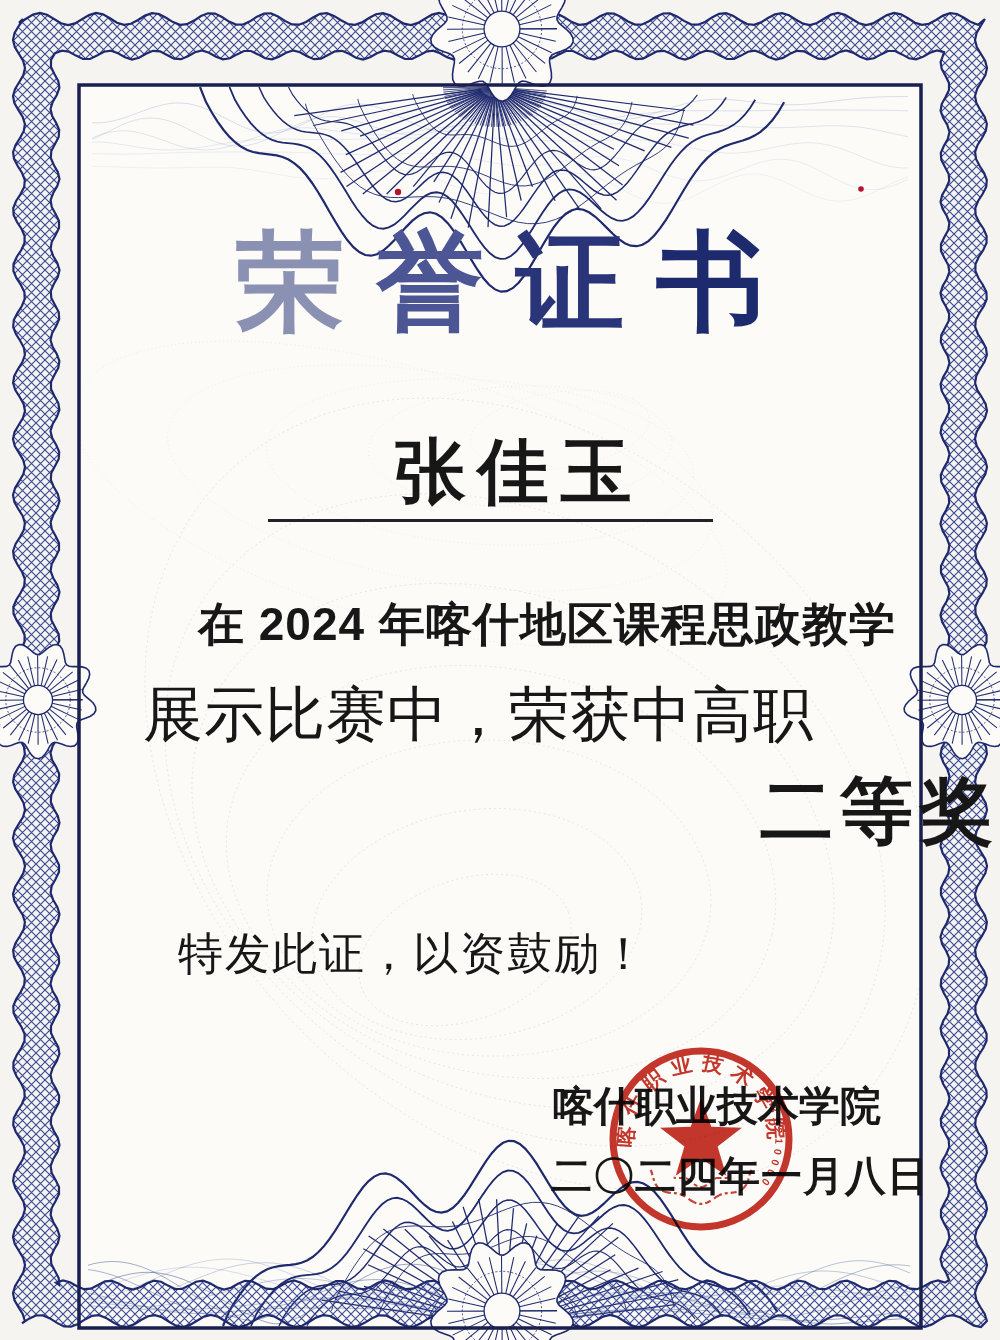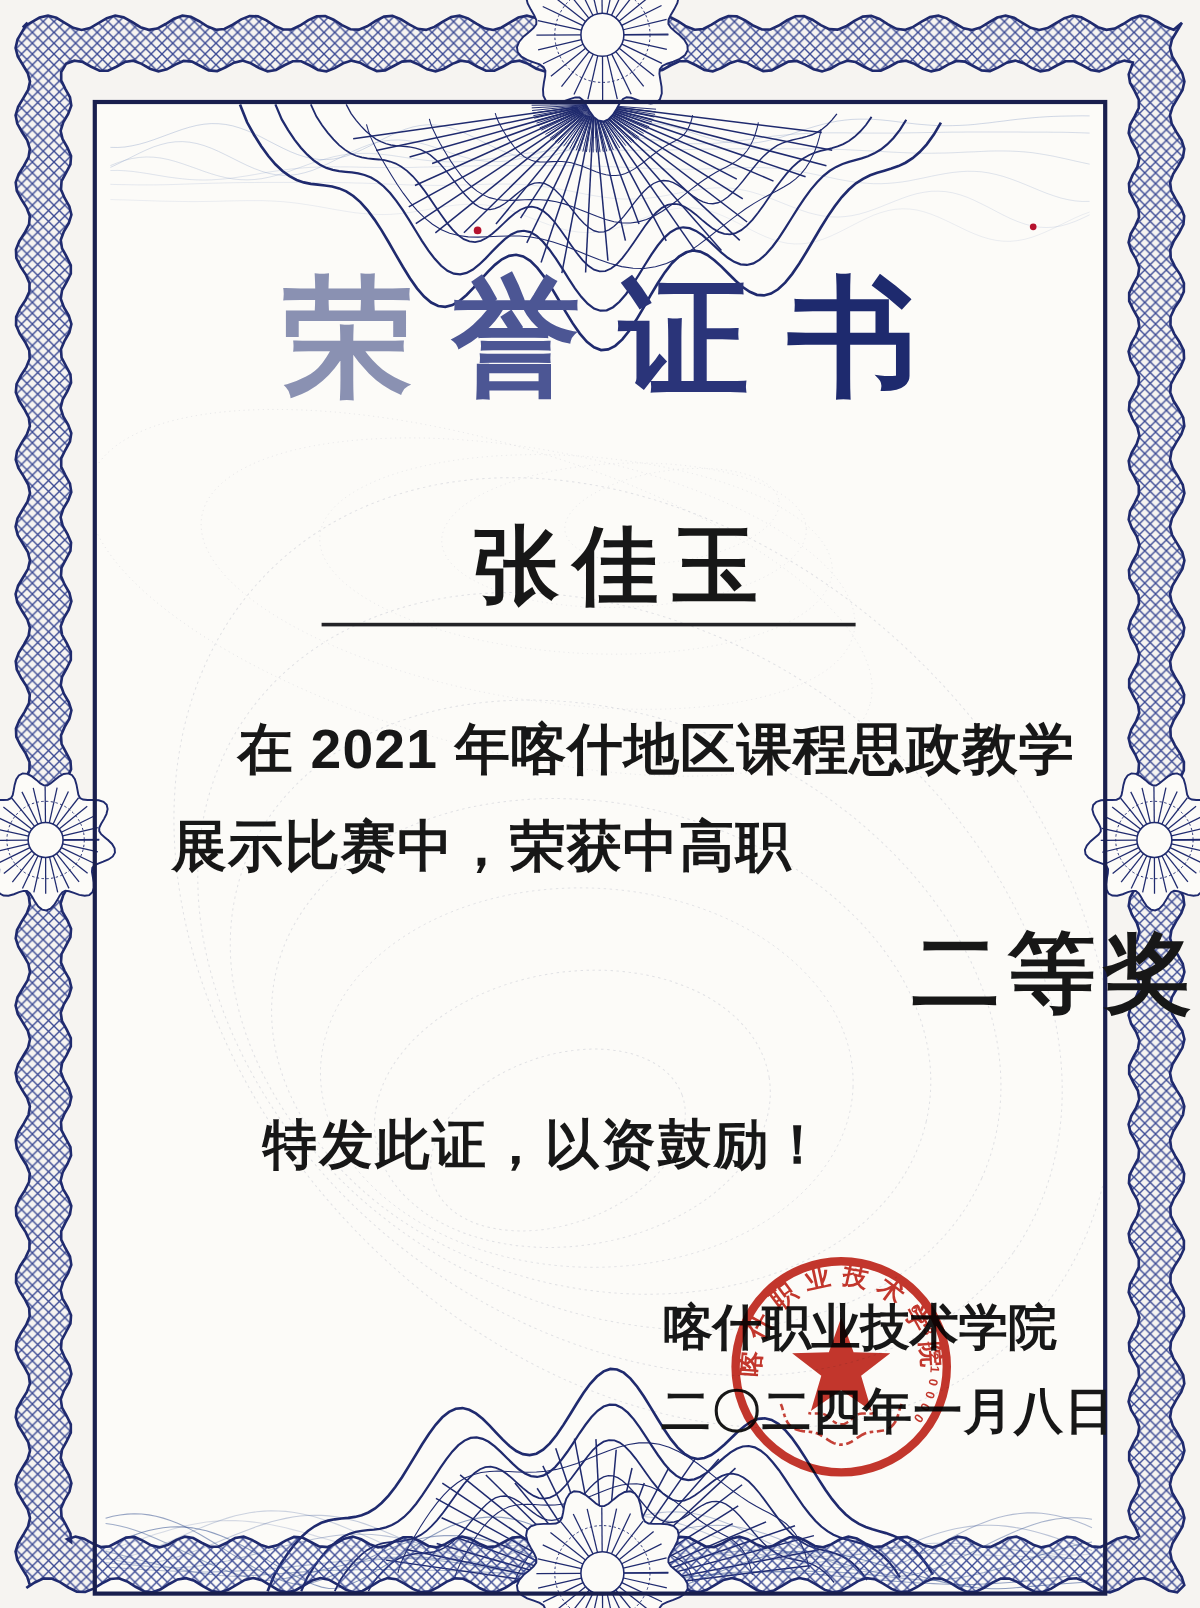--- a/index.html
+++ b/index.html
@@ -7,24 +7,24 @@
         background:#f6f4f1;font-family:"Liberation Sans",sans-serif;}
   .layer{position:absolute;left:0;top:0;width:1000px;height:1340px;}
   .text-layer div{position:absolute;color:#171717;}
   .title{top:226px;left:0;width:100%;text-align:center;line-height:1.05;
          font-family:"Liberation Serif",serif;font-weight:700;font-size:108px;}
   .title span{display:inline-block;margin:0 16px;}
   .name{top:425px;left:0;width:100%;text-align:center;font-size:71px;font-weight:700;
         letter-spacing:12px;color:#1b1b1d;margin-left:19px;}
   .underline{top:519px;left:268px;width:445px;height:0;border-top:3px solid #232327;}
   .body1{top:594px;left:198px;font-size:46px;font-weight:700;letter-spacing:1px;}
-  .body2{top:675px;left:143px;font-size:46px;font-weight:700;letter-spacing:1px;}
+  .body2{top:675px;left:143px;font-size:60px;font-weight:400;letter-spacing:1px;}
   .award{top:763px;left:0;width:100%;text-align:right;font-size:73px;font-weight:700;
          letter-spacing:7px;color:#111;}
-  .motto{top:924px;left:178px;font-size:45px;font-weight:700;letter-spacing:2px;margin-left:41px;}
+  .motto{top:924px;left:178px;font-size:45px;font-weight:400;letter-spacing:2px;}
   .issuer{top:1079px;left:553px;font-size:41px;font-weight:700;}
   .date{top:1149px;left:528px;font-size:41px;font-weight:700;letter-spacing:1px;margin-left:23px;}
   #seal-svg{mix-blend-mode:multiply;pointer-events:none;}
   .seal-arc-text{fill:var(--seal-color,#c0271c);font-weight:700;
                  font-family:"Liberation Sans",sans-serif;}
   .seal-stroke{stroke:var(--seal-color,#c0271c);}
   .seal-fill{fill:var(--seal-color,#c0271c);}
 </style>
 </head>
 <body>
@@ -408,21 +408,21 @@
       <circle cx="398" cy="192" r="3.2" fill="#b5122d"></circle>
       <circle cx="861" cy="189" r="2.8" fill="#b5122d"></circle>
     </svg>
 
   <div class="layer text-layer">
     <div class="title">
       <span style="color: rgb(138, 145, 178);">荣</span><span style="color: rgb(76, 86, 148);">誉</span><span style="color: rgb(42, 52, 121);">证</span><span style="color: rgb(30, 42, 110);">书</span>
     </div>
     <div class="name">张佳玉</div>
     <div class="underline"></div>
-    <div class="body1">在 2021 年喀什地区课程思政教学</div>
+    <div class="body1">在 2024 年喀什地区课程思政教学</div>
     <div class="body2">展示比赛中，荣获中高职</div>
     <div class="award">二等奖</div>
     <div class="motto">特发此证，以资鼓励！</div>
     <div class="issuer">喀什职业技术学院</div>
     <div class="date">二〇二四年一月八日</div>
   </div>
 
   <svg id="seal-svg" class="layer" viewBox="0 0 1000 1340">
     <defs>
       <path id="sealTopArc" d="M 637,1161 A 68,68 0 1 1 765,1161" fill="none"></path>

